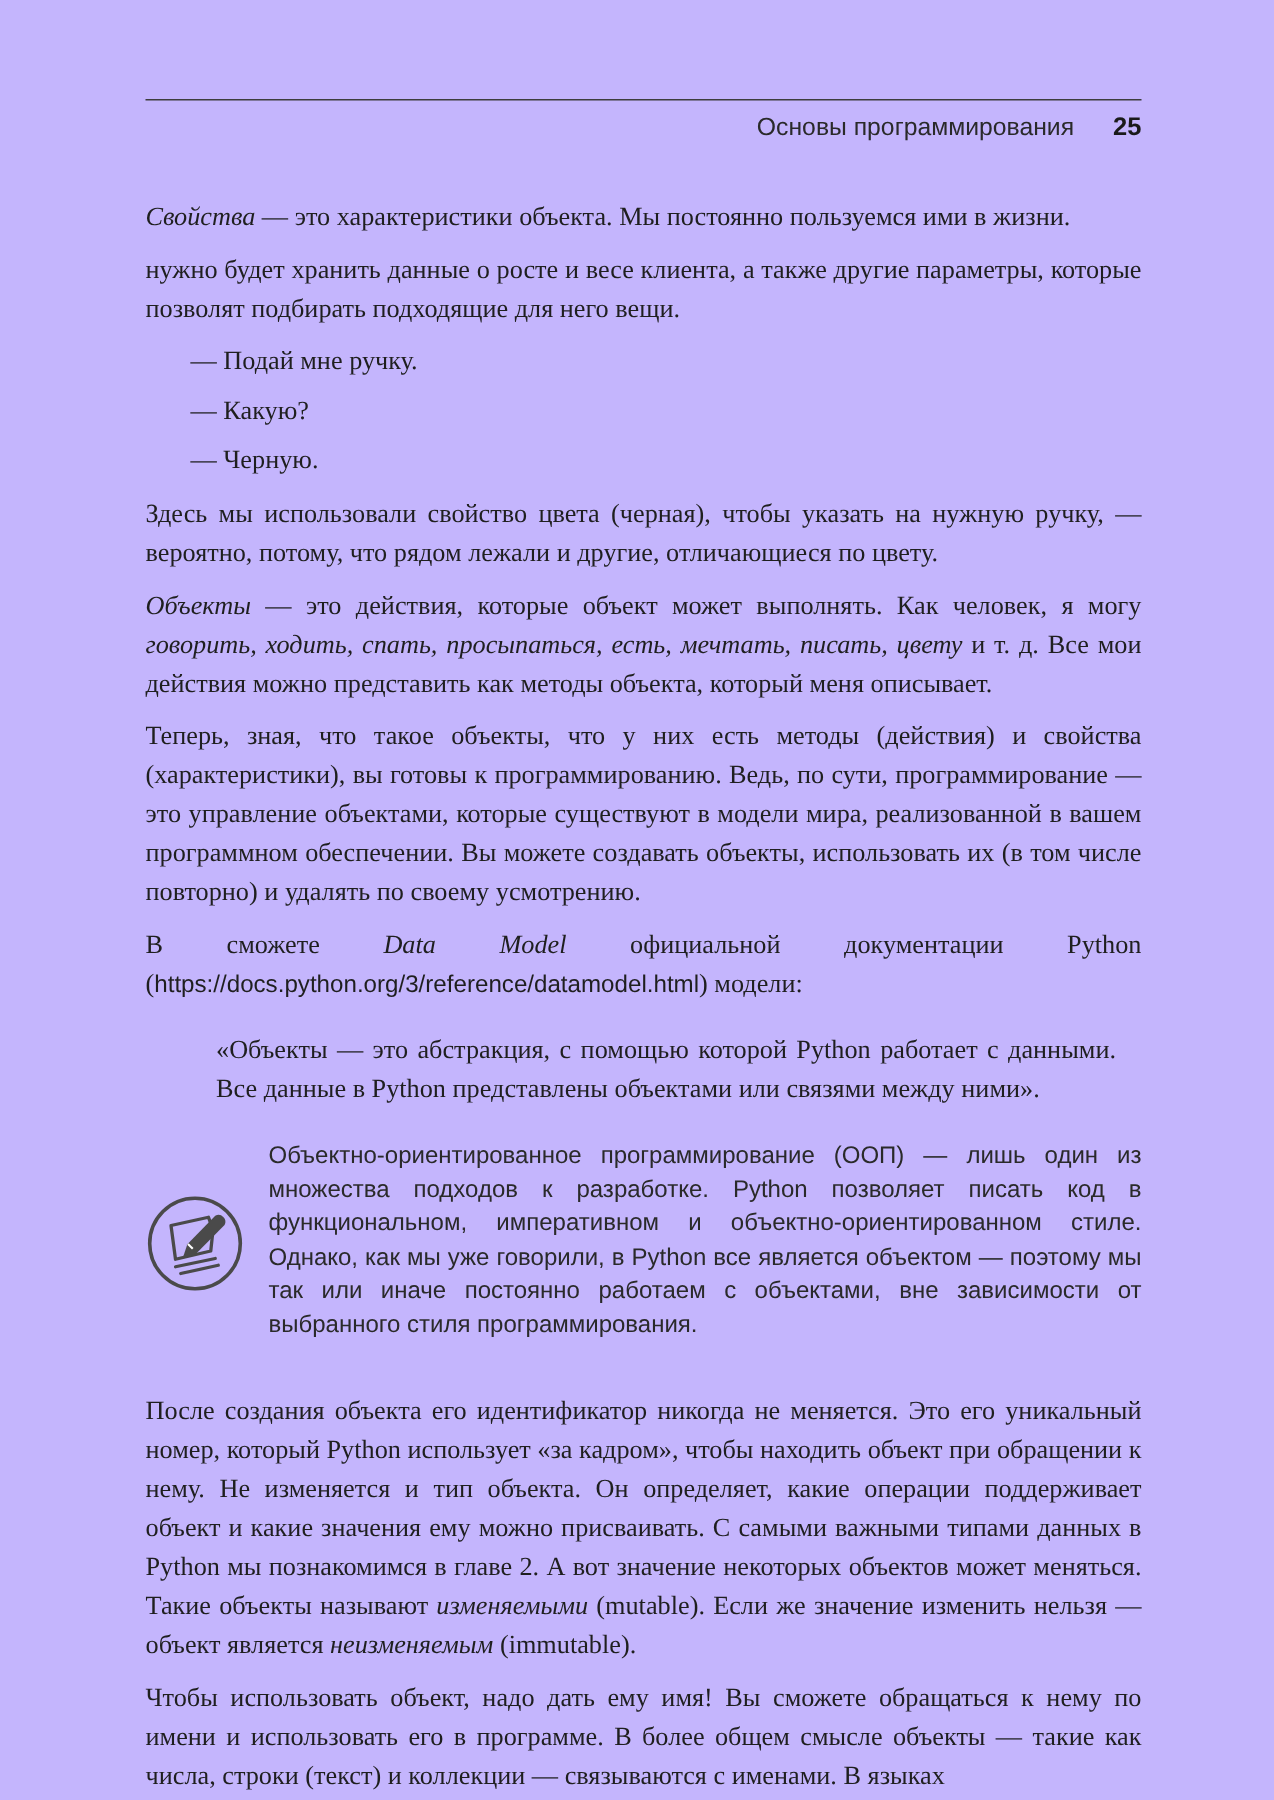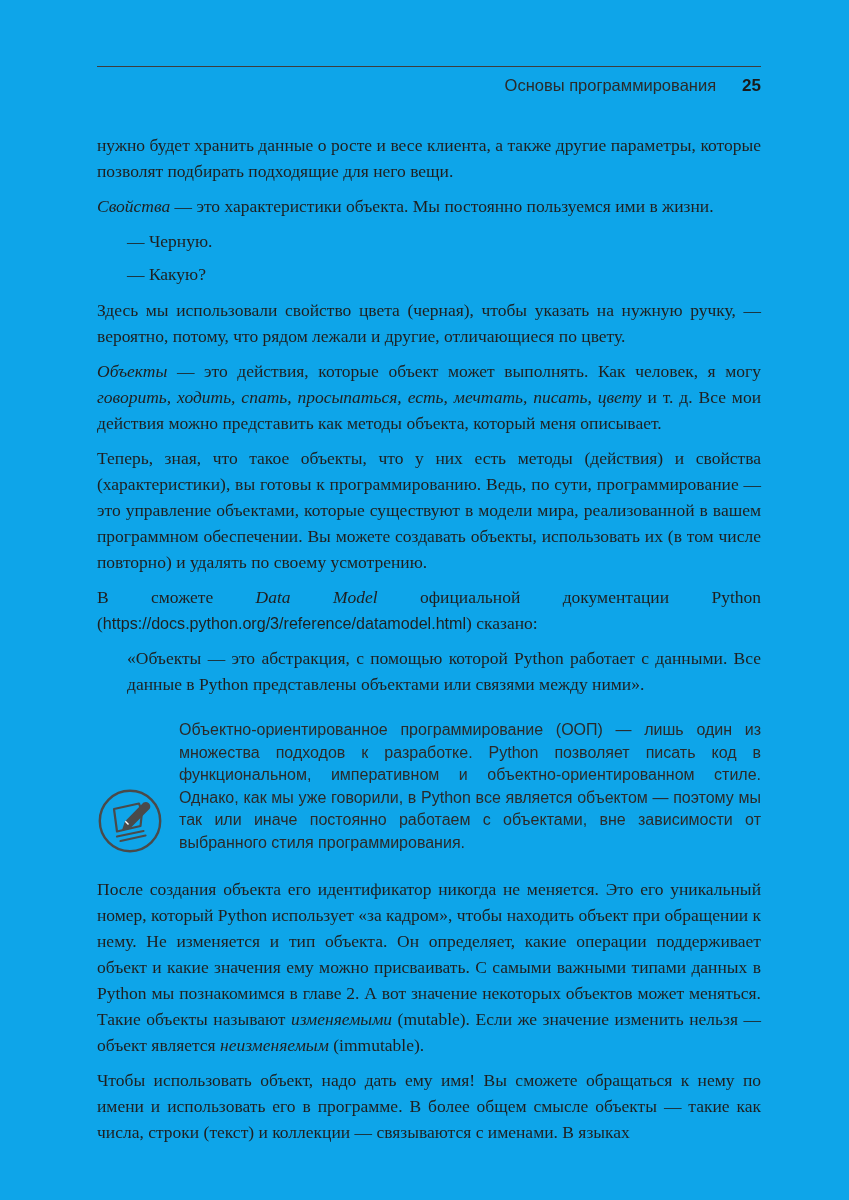--- a/index.html
+++ b/index.html
@@ -8,21 +8,21 @@
     width: 849px;
     height: 1200px;
     background: #ffffff;
     color: #1f1f1f;
     font-family: "Liberation Serif", "DejaVu Serif", serif;
   }
   .page {
     position: relative;
     width: 849px;
     height: 1200px;
-    background: #0ea5e9;
+    background: #c4b5fd;
     overflow: hidden;
   }
   .content {
     position: absolute;
     left: 97px;
     top: 0;
     width: 664px;
   }
   
   .page-header {
@@ -47,32 +47,32 @@
     margin-top: 36px;
     font-size: 17.5px;
     line-height: 26px;
     text-align: justify;
     hyphens: auto;
   }
   p.para { margin: 0 0 9px 0; }
   .dialog { margin: 3px 0 10px 30px; }
   .dialog p { margin: 0 0 7px 0; text-align: left; }
   .quote-block { margin: 2px 0 12px 30px; }
-  .quote-block p { margin: 0; }
+  .quote-block p { margin: 17px; }
   .run-italic { font-style: italic; }
   .run-sans {
     font-family: Liberation Sans, sans-serif;
     font-size: 0.92em;
   }
   
   .note {
     display: flex;
-    align-items: flex-end;
+    align-items: center;
     gap: 16px;
-    margin: 22px 0 22px 0;
+    margin: 22px 0 32px 0;
   }
   .note-icon {
     flex: 0 0 66px;
     width: 66px;
     height: 66px;
     margin-top: 3px;
   }
   .note-text {
     font-family: "Liberation Sans", "DejaVu Sans", sans-serif;
     font-size: 16px;
@@ -87,36 +87,37 @@
 
 <div class="page">
   <div class="content">
 
     <div class="page-header">
       <span>Основы программирования</span><span class="page-num">25</span>
     </div>
 
     <div class="body-text">
 
+      <p class="para"><span class="run-italic">Свойства</span><span> — это характеристики объекта. Мы постоянно пользуемся ими в жизни.</span></p>
+
       <p class="para"><span>нужно будет хранить данные о росте и весе клиента, а также другие параметры, которые позволят подбирать подходящие для него вещи.</span></p>
 
-      <p class="para"><span class="run-italic">Свойства</span><span> — это характеристики объекта. Мы постоянно пользуемся ими в жизни.</span></p>
-
       <div class="dialog">
+        <p>— Подай мне ручку.</p>
+        <p>— Какую?</p>
         <p>— Черную.</p>
-        <p>— Какую?</p>
       </div>
 
       <p class="para"><span>Здесь мы использовали свойство цвета (черная), чтобы указать на нужную ручку, — вероятно, потому, что рядом лежали и другие, отличающиеся по цвету.</span></p>
 
       <p class="para"><span class="run-italic">Объекты</span><span> — это действия, которые объект может выполнять. Как человек, я могу </span><span class="run-italic">говорить, ходить, спать, просыпаться, есть, мечтать, писать, цвету</span><span> и т. д. Все мои действия можно представить как методы объекта, который меня описывает.</span></p>
 
       <p class="para"><span>Теперь, зная, что такое объекты, что у них есть методы (действия) и свойства (характеристики), вы готовы к программированию. Ведь, по сути, программирование — это управление объектами, которые существуют в модели мира, реализованной в вашем программном обеспечении. Вы можете создавать объекты, использовать их (в том числе повторно) и удалять по своему усмотрению.</span></p>
 
-      <p class="para"><span>В сможете </span><span class="run-italic">Data Model</span><span> официальной документации Python (</span><span class="run-sans">https://docs.python.org/3/reference/datamodel.html</span><span>) сказано:</span></p>
+      <p class="para"><span>В сможете </span><span class="run-italic">Data Model</span><span> официальной документации Python (</span><span class="run-sans">https://docs.python.org/3/reference/datamodel.html</span><span>) модели:</span></p>
 
       <div class="quote-block">
         <p><span>«Объекты — это абстракция, с помощью которой Python работает с данными. Все данные в Python представлены объектами или связями между ними».</span></p>
       </div>
 
 
       <div class="note">
         <svg class="note-icon" viewBox="0 0 66 66" xmlns="http://www.w3.org/2000/svg">
           <circle cx="33" cy="33" r="30.2" fill="none" stroke="#4a4a4a" stroke-width="2.4"></circle>
           <path d="M17 21 L42 15.5 L45 24 L43.5 38 L20 43.5 Z" fill="none" stroke="#4a4a4a" stroke-width="2.2" stroke-linejoin="round"></path>

